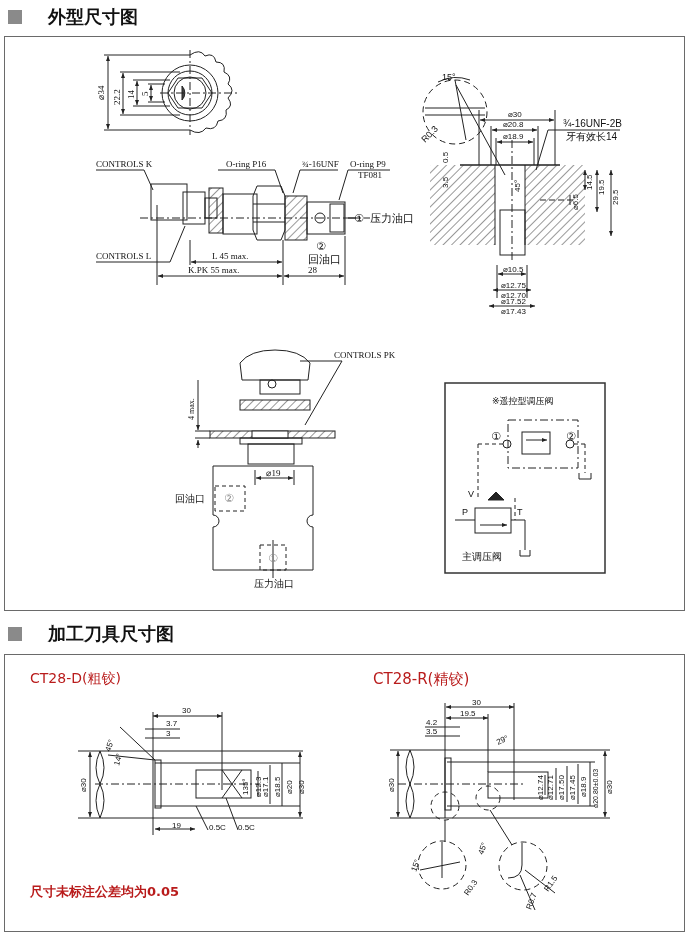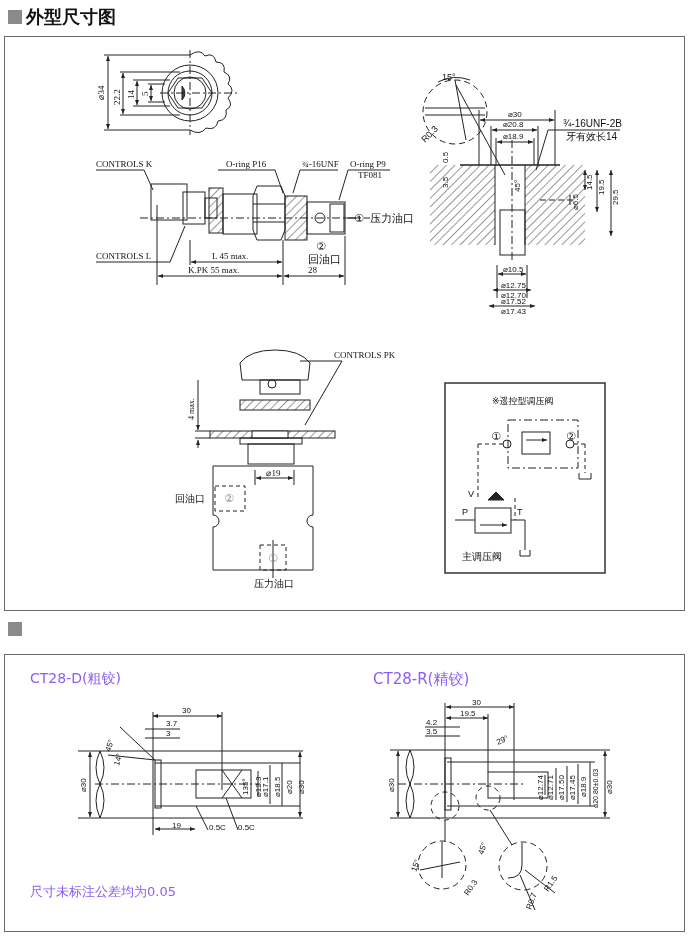--- a/index.html
+++ b/index.html
@@ -1,38 +1,39 @@
 <!DOCTYPE html>
 <html><head>
 <meta charset="utf-8">
 <style>
   html,body{margin:0;padding:0;background:#fff;}
   body{width:700px;height:941px;position:relative;overflow:hidden;font-family:"DejaVu Sans","Liberation Sans",sans-serif;color:#111;}
-  .sec-title{position:absolute;left:8px;display:flex;align-items:center;gap:4px;font-weight:bold;font-size:18px;color:#111;}
+  .sec-title{position:absolute;left:8px;display:flex;align-items:center;gap:26px;font-weight:bold;font-size:18px;color:#111;}
   .sec-title .sq{width:14px;height:14px;background:#8a8a8a;display:inline-block;}
   .box{position:absolute;left:4px;width:679px;border:1.5px solid #6a6a6a;background:#fff;}
   #box1{top:36px;height:573px;}
   #box2{top:654px;height:276px;}
   svg{position:absolute;left:0;top:0;}
-  .lbl{position:absolute;font-size:13px;color:#8b5cf6;white-space:nowrap;}
+  .lbl{position:absolute;font-size:13px;color:#b91c1c;white-space:nowrap;}
   text{font-family:"Liberation Sans","DejaVu Sans",sans-serif;}
   .serif{font-family:"Liberation Serif","DejaVu Serif",serif;}
 </style>
 </head>
 <body>
 
 <div class="sec-title" style="top:5px;">
   <span class="sq"></span>
   <span>外型尺寸图</span>
 </div>
 
 <div class="box" id="box1"></div>
 
 <div class="sec-title" style="top:622px;">
   <span class="sq"></span>
+  <span>加工刀具尺寸图</span>
 </div>
 
 <div class="box" id="box2"></div>
 
 <svg width="700" height="941" viewBox="0 0 700 941" fill="none" stroke="#222" stroke-width="1">
   <defs>
     <pattern id="hatch" width="6" height="6" patternUnits="userSpaceOnUse" patternTransform="rotate(45)">
       <line x1="0" y1="0" x2="0" y2="6" stroke="#333" stroke-width="1"></line>
     </pattern>
     <marker id="arr" viewBox="0 0 10 10" refX="10" refY="5" markerWidth="5" markerHeight="5" orient="auto-start-reverse">
@@ -335,13 +336,13 @@
     <text transform="translate(483,855) rotate(-70)" font-size="8">45°</text>
     <text transform="translate(416,872) rotate(-70)" font-size="8">15°</text>
     <text transform="translate(468,896) rotate(-55)" font-size="8">R0.3</text>
     <text transform="translate(548,892) rotate(-55)" font-size="8">R1.5</text>
     <text transform="translate(531,910) rotate(-70)" font-size="8">R0.7</text>
   </g>
 </svg>
 
 <div class="lbl" style="left:30px;top:670px;font-size:14px;">CT28-D(粗铰)</div>
 <div class="lbl" style="left:373px;top:670px;font-size:15px;">CT28-R(精铰)</div>
-<div class="lbl" style="left:30px;top:883px;font-size:13px;">尺寸未标注公差均为0.05</div>
+<div class="lbl" style="left:30px;top:883px;font-size:13px;font-weight:bold;">尺寸未标注公差均为0.05</div>
 
 </body></html>

